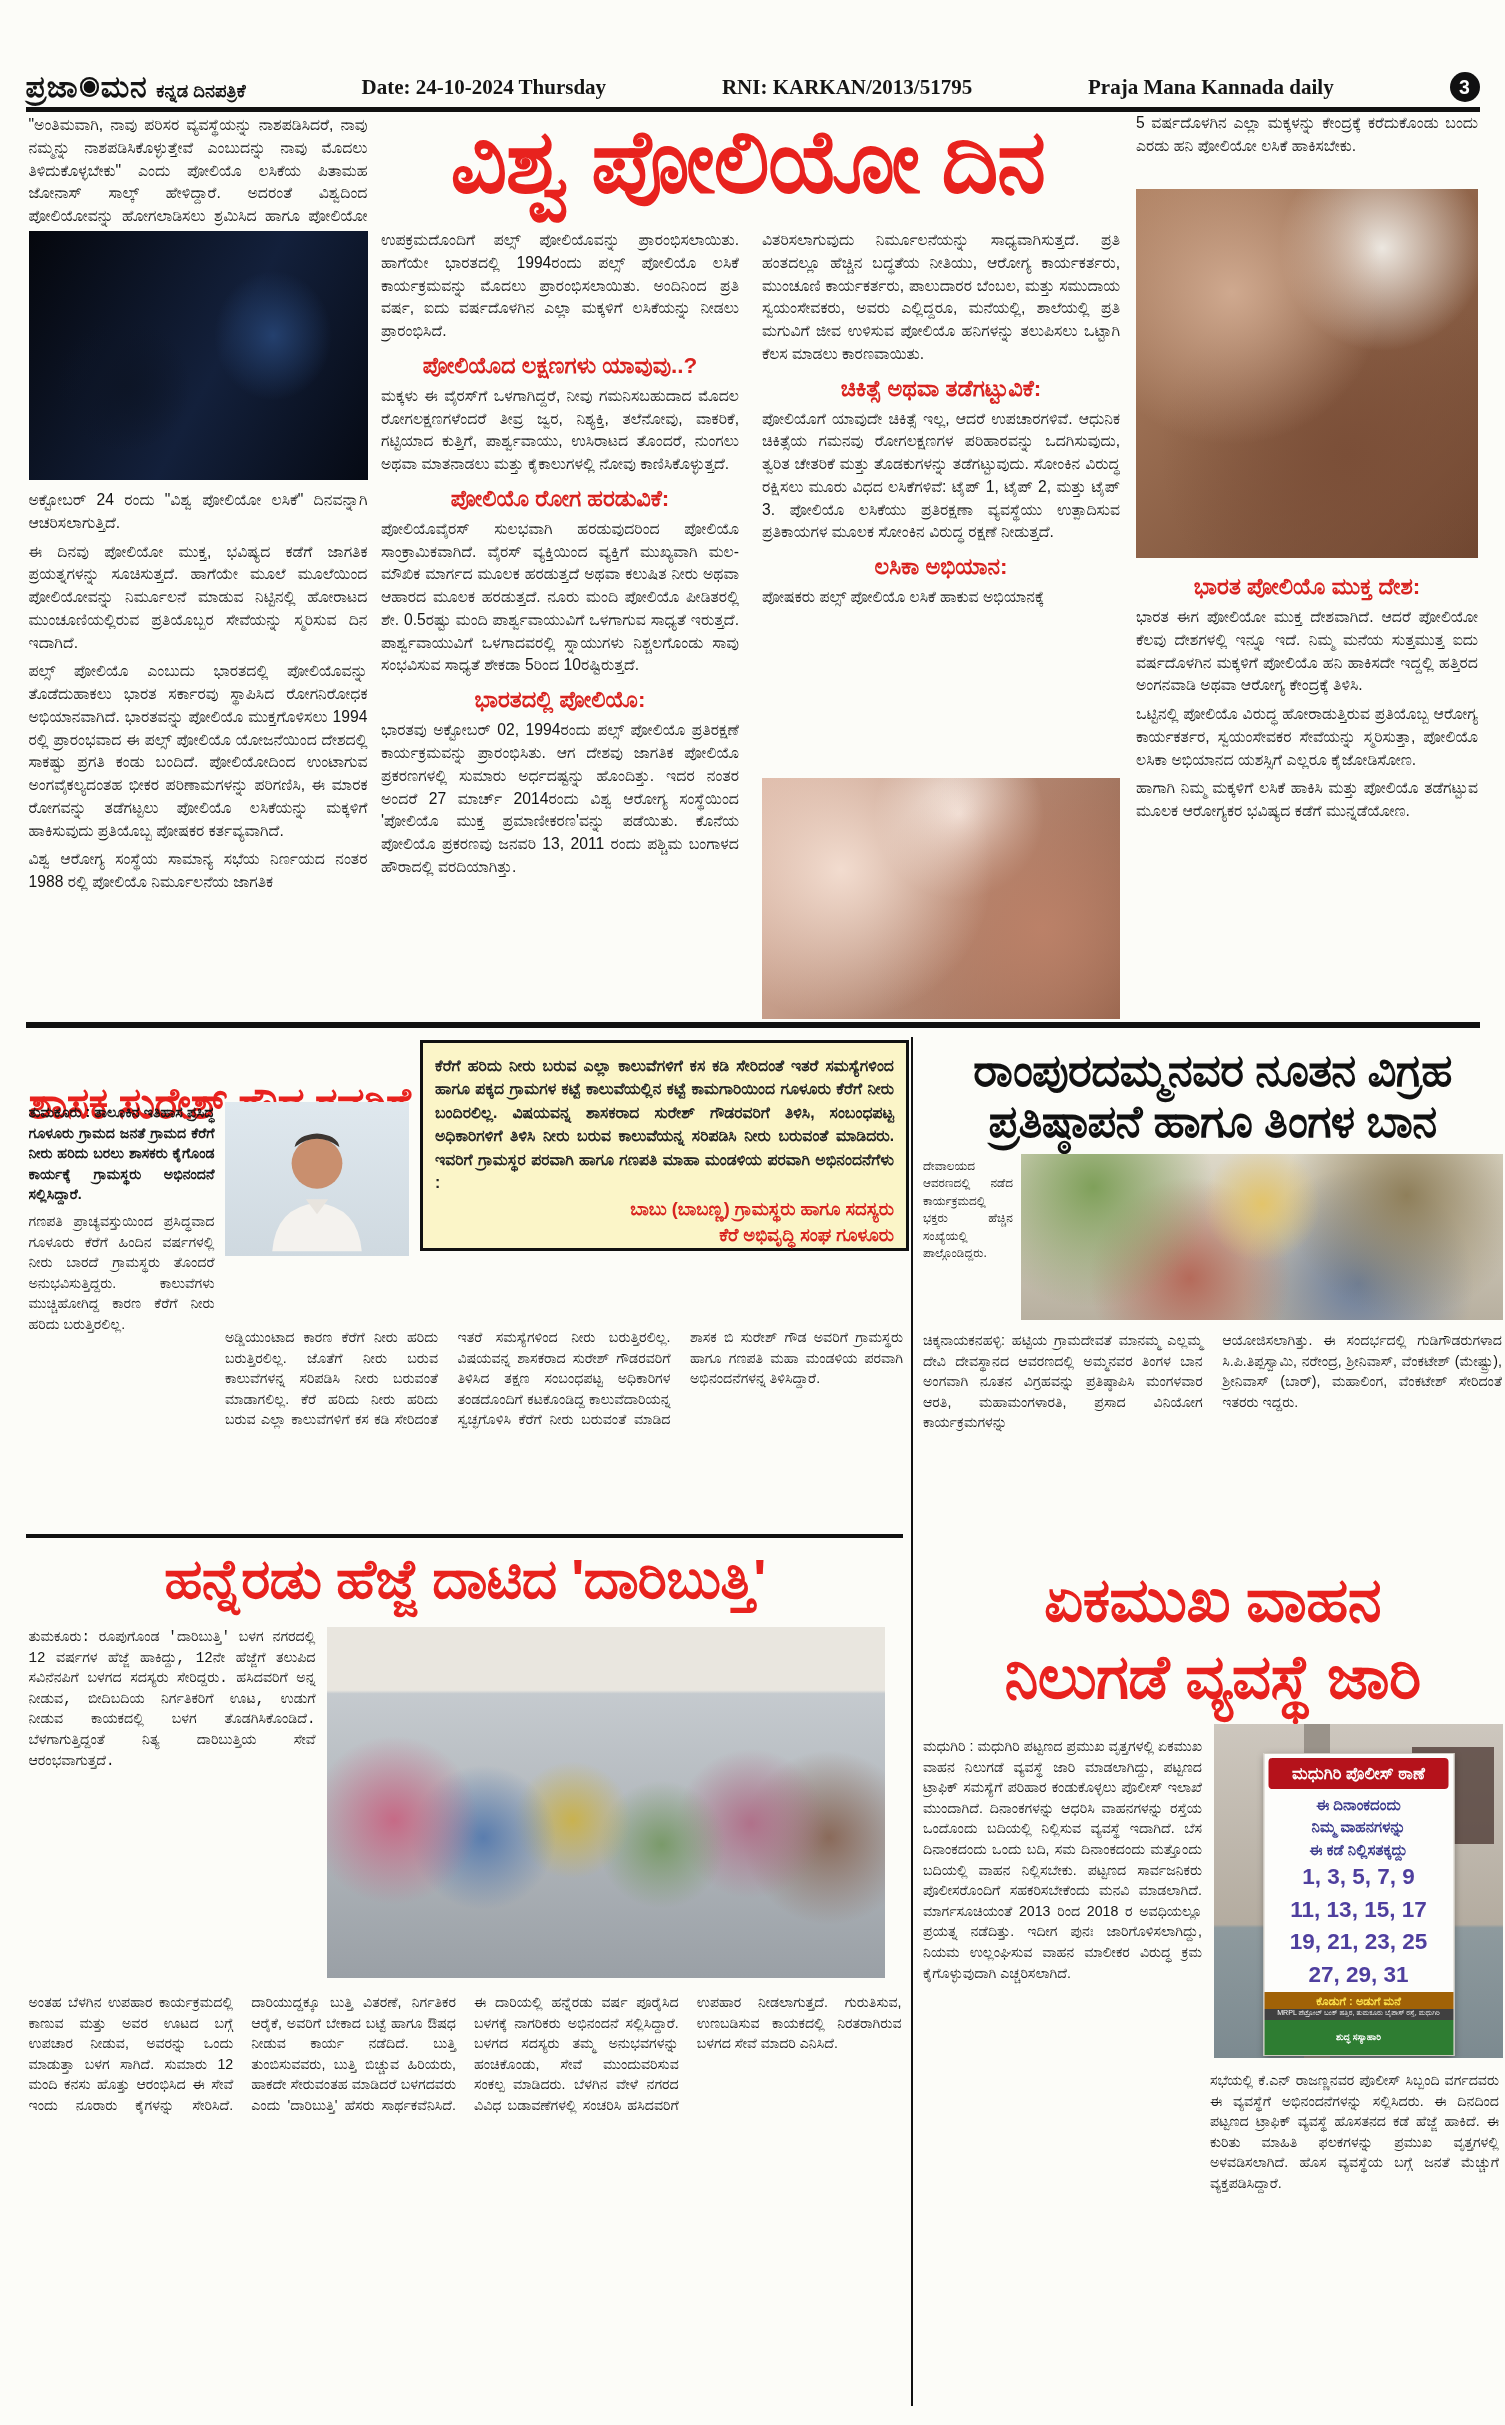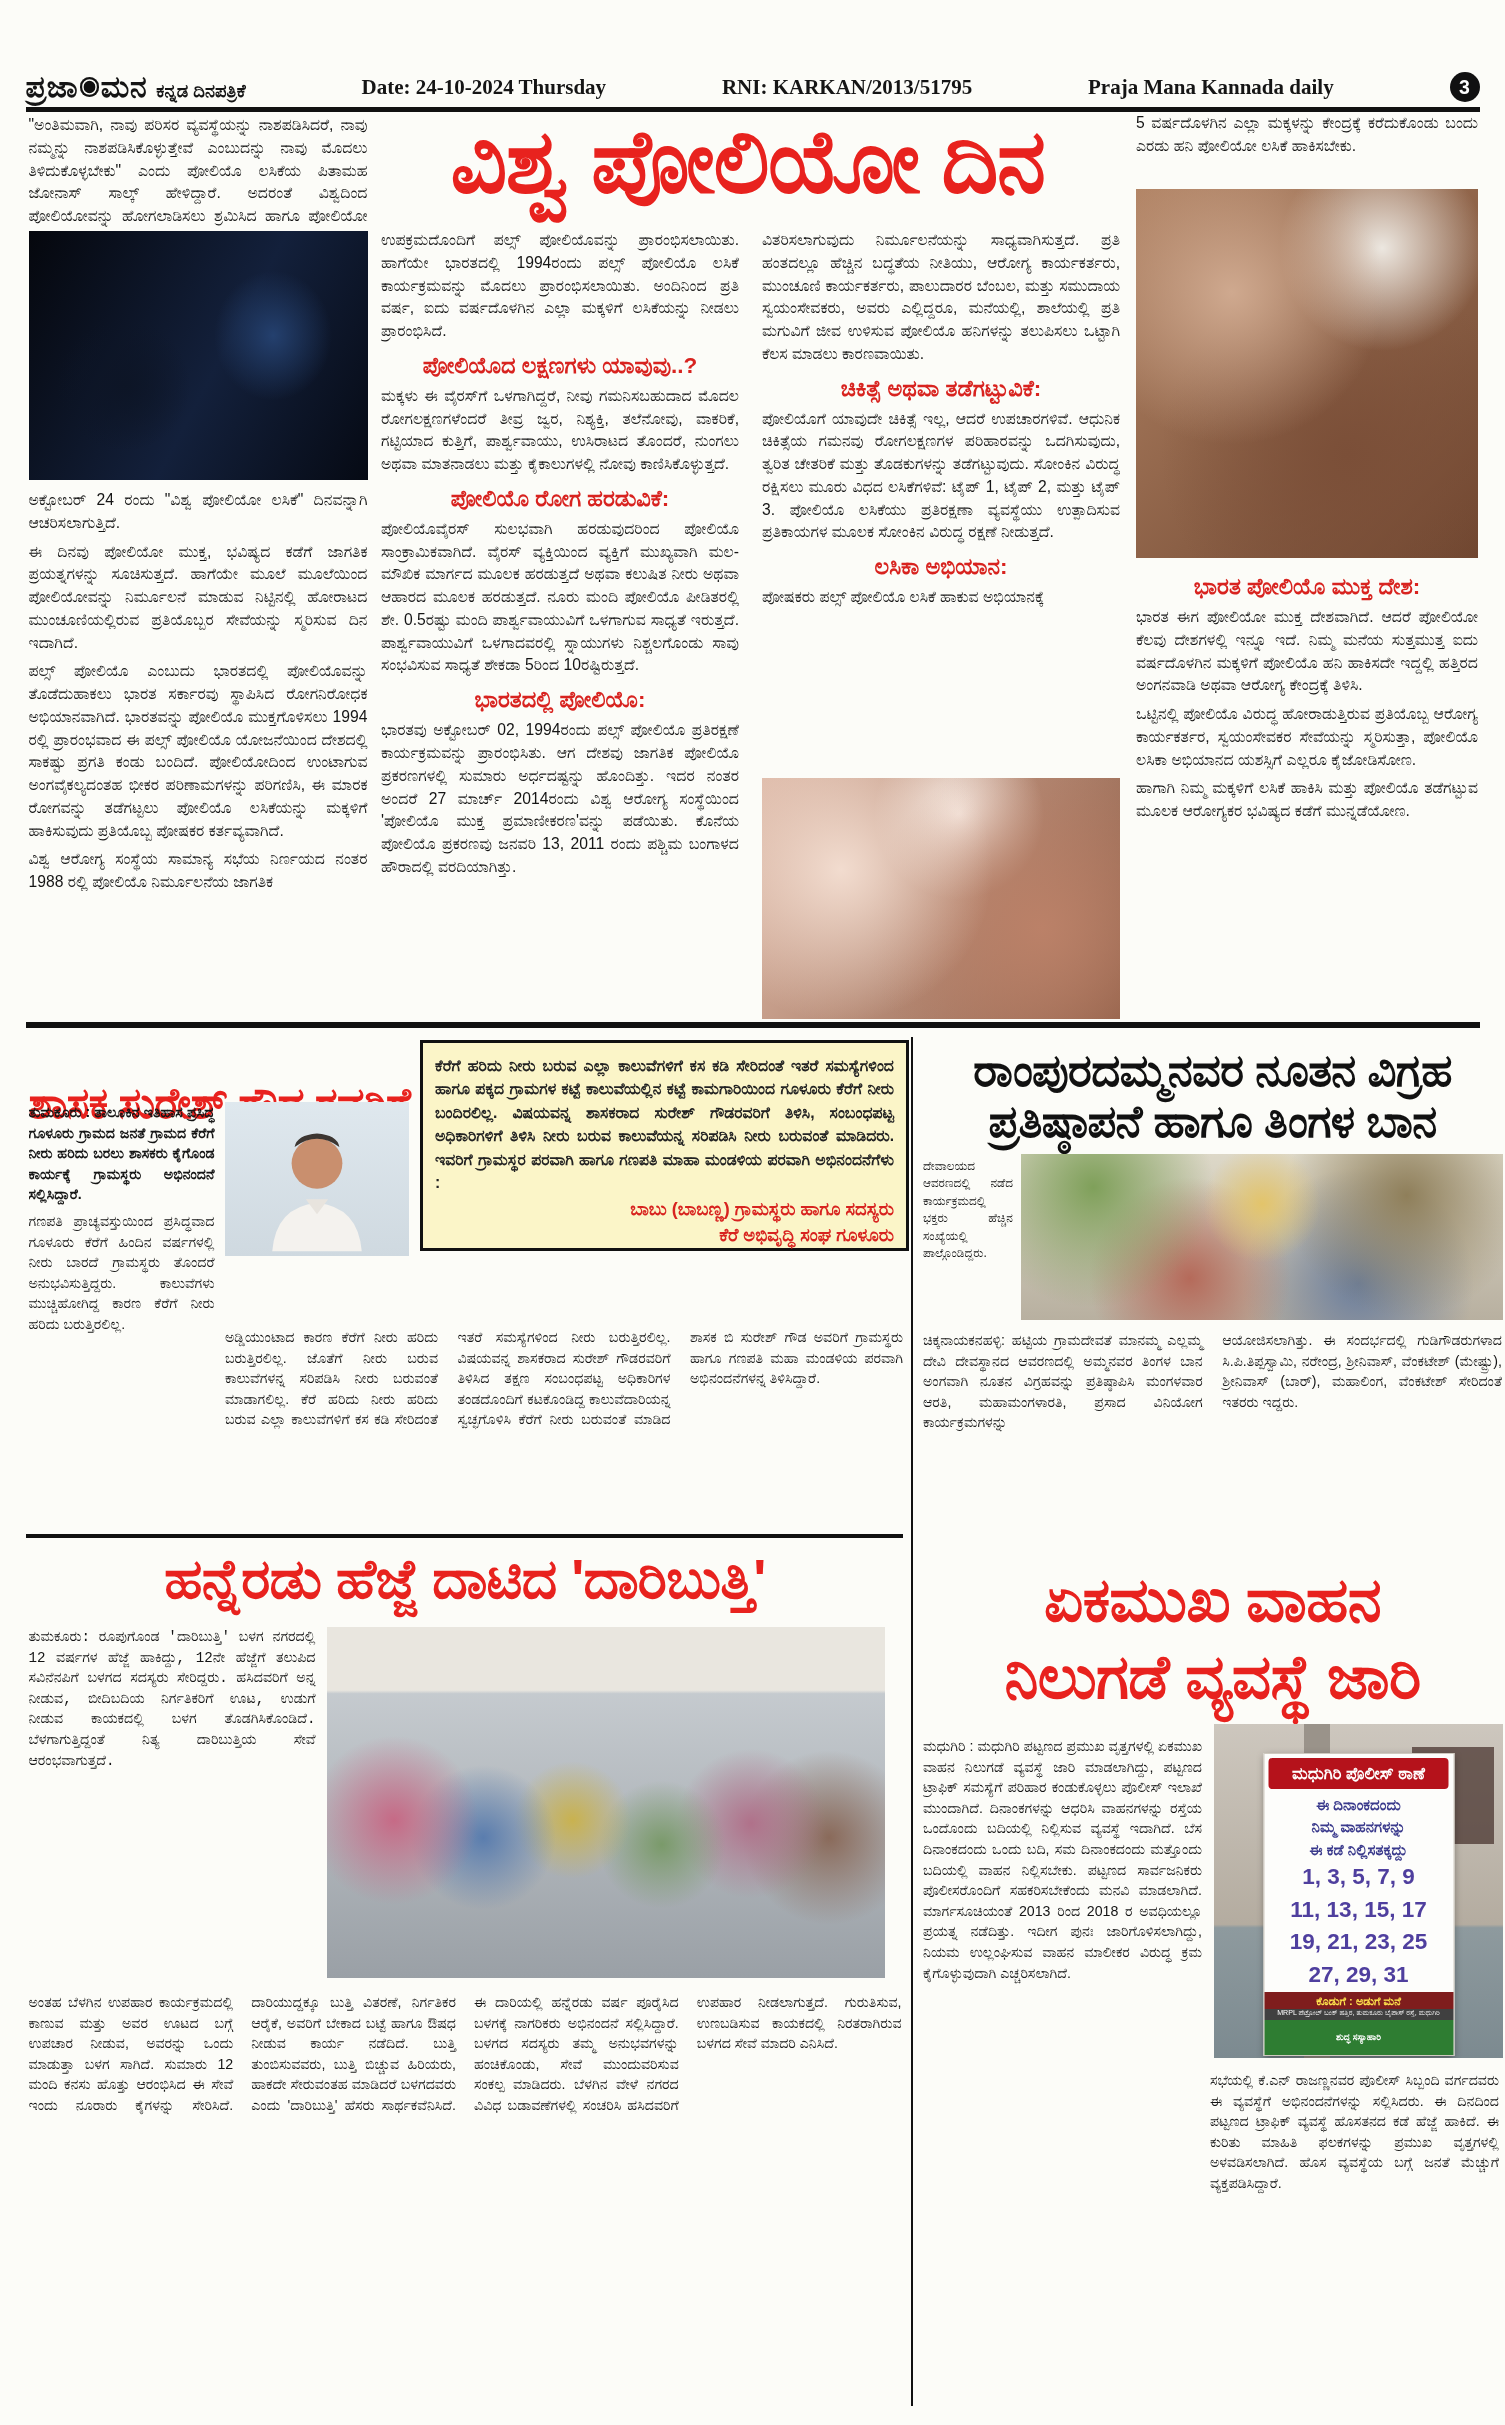--- a/index.html
+++ b/index.html
@@ -72,21 +72,21 @@
   .ph-street .pillar{position:absolute;left:90px;top:0;width:25.5px;height:100%;background:#9a938a;}
   
   .person{position:absolute;left:50%;top:56%;transform:translate(-50%,-50%);}
   
   .signboard{position:absolute;left:50%;top:28.5px;transform:translateX(-50%);width:189px;
     background:#fdfdfb;border:1.5px solid #cfcac0;box-shadow:0 3px 7.5px rgba(0,0,0,.35);}
   .sign-head{background:#b5121b;color:#fff;font-weight:bold;font-size:16.5px;text-align:center;
     padding:6px 3px;border-radius:4px;margin:4.5px;}
   .sign-line{color:#3a3a8c;font-weight:bold;font-size:15px;text-align:center;line-height:1.5;}
   .sign-num{color:#4f3f9e;font-weight:bold;font-size:22.5px;text-align:center;line-height:1.45;}
-  .sign-foot{background:#7f1d1d;color:#ffe44d;font-weight:bold;font-size:11.2px;text-align:center;padding:3px 1.5px 1.5px;}
+  .sign-foot{background:#a16207;color:#ffe44d;font-weight:bold;font-size:11.2px;text-align:center;padding:3px 1.5px 1.5px;}
   .sign-addr{background:#404040;color:#fff;font-size:7.1px;text-align:center;padding:0 1.5px 3px;}
   .sign-veg{background:#2e7d32;color:#fff;font-size:9px;font-weight:bold;text-align:center;padding:12px;}
   
   .qbox{background:#fbf5c8;border:3px solid #111;padding:10.5px 12px;}
   .qbox .qtext{font-size:15.7px;line-height:1.5;text-align:justify;font-weight:bold;color:#222;}
   .qbox .qsign{color:#d8231f;font-weight:bold;font-size:18px;text-align:right;margin-top:4.5px;}
   .cols-3{column-count:3;column-gap:19.5px;}
   .cols-2{column-count:2;column-gap:19.5px;}
   .cols-4{column-count:4;column-gap:18px;}
   .small{font-size:14.2px;}

